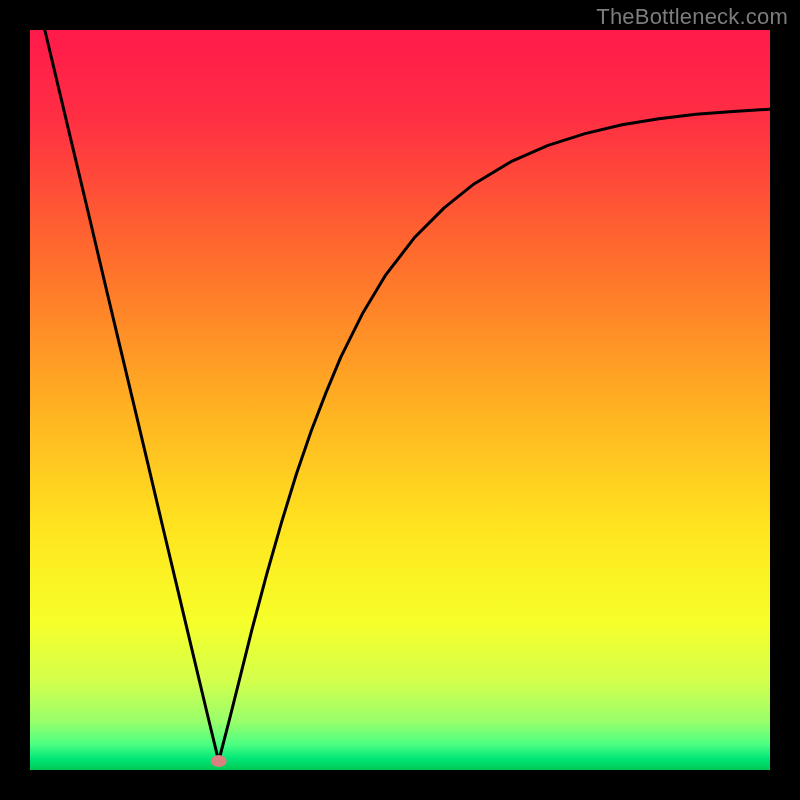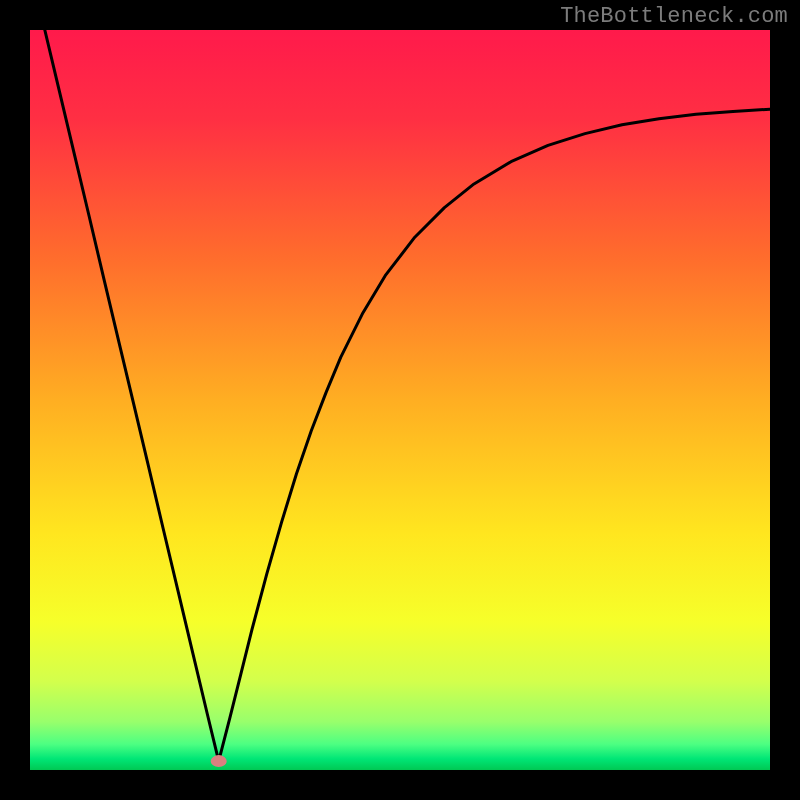--- a/index.html
+++ b/index.html
@@ -17,21 +17,20 @@
     height: 800px;
   }
   .watermark {
     position: absolute;
     top: 4px;
     right: 12px;
     font-size: 22px;
     color: #7c7c7c;
     letter-spacing: 0.2px;
     z-index: 10;
-    font-family: Liberation Mono, monospace;
   }
   svg {
     position: absolute;
     top: 0;
     left: 0;
   }
 </style>
 </head>
 <body>
 

